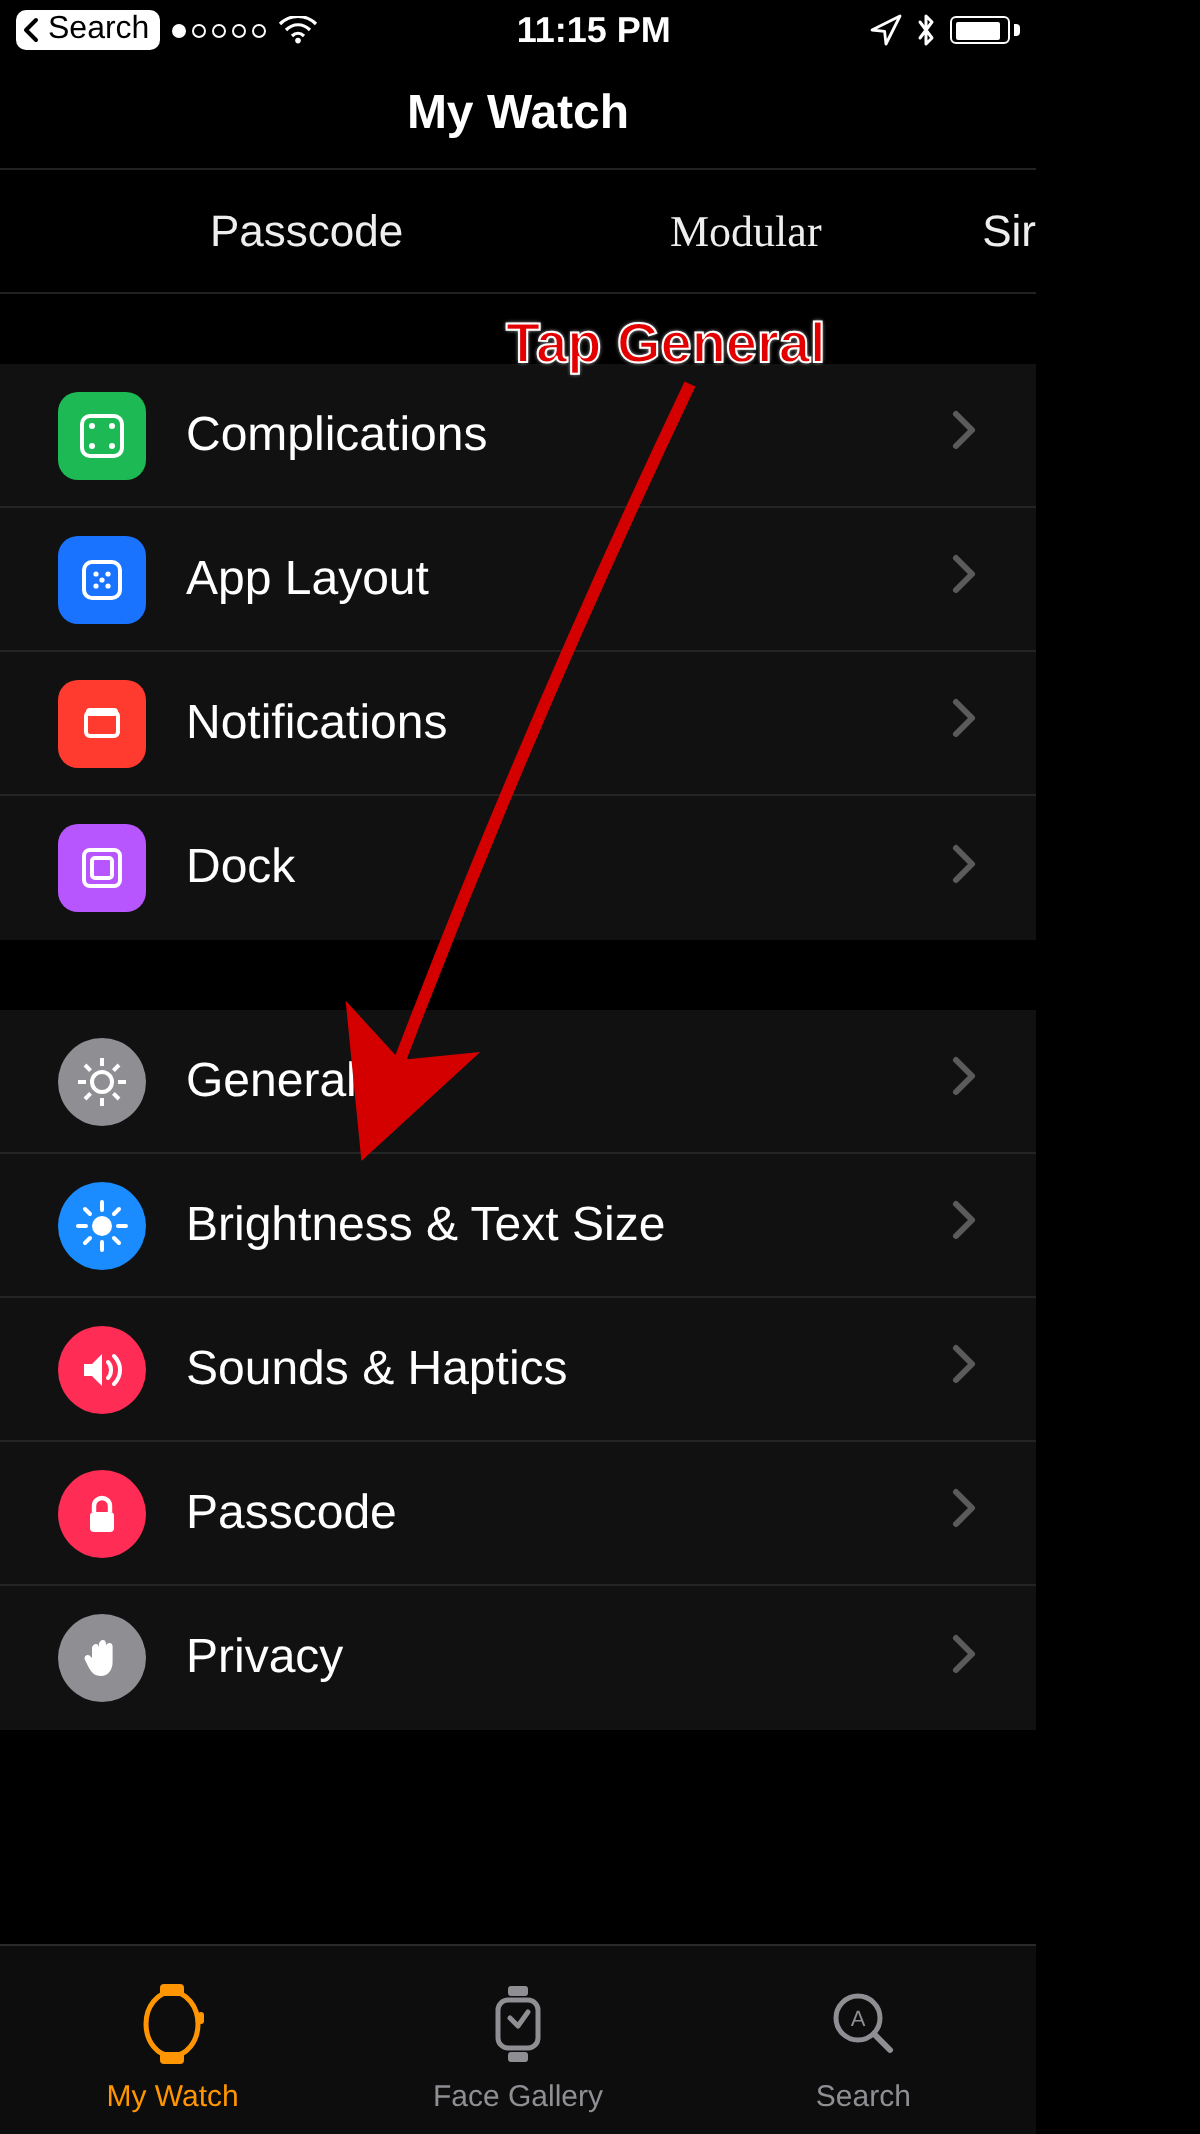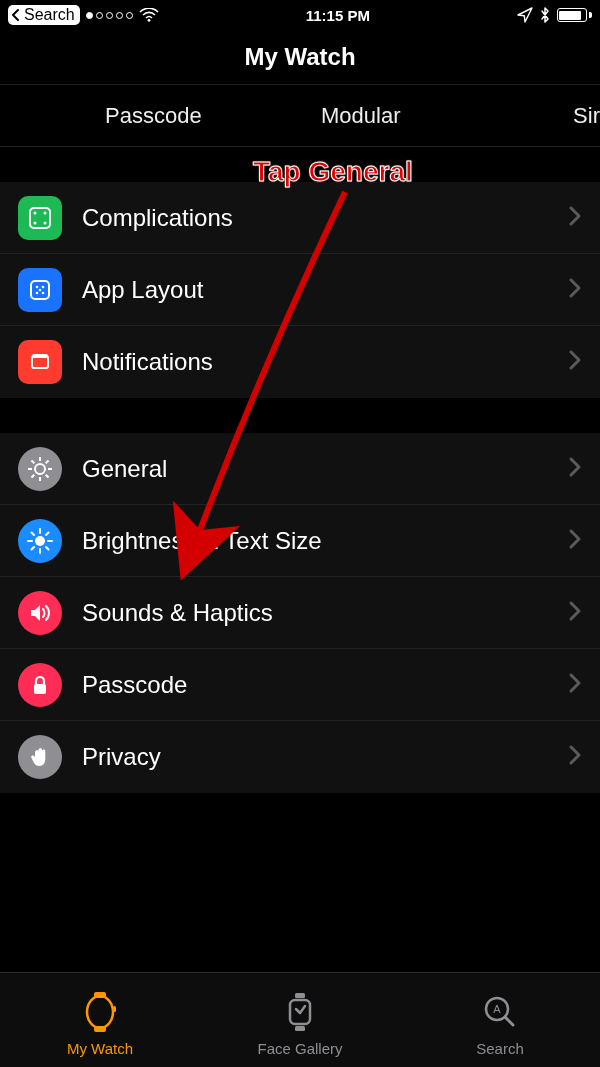--- a/index.html
+++ b/index.html
@@ -1,43 +1,43 @@
 <!DOCTYPE html>
 <html><head>
 <meta charset="utf-8">
 <style>
   * { box-sizing: border-box; margin: 0; padding: 0; }
   html, body { width: 600px; height: 1067px; background: #000; font-family: -apple-system, "Helvetica Neue", Arial, sans-serif; color: #fff; overflow: hidden; }
-  .screen { position: relative; width: 600px; height: 1067px; background: #fef9c3; border-radius: 11px; }
+  .screen { position: relative; width: 518px; height: 1067px; background: #fef9c3; border-radius: 11px; }
   
   .status-bar { display: flex; align-items: center; justify-content: space-between; height: 30px; padding: 0 8px; background: #000; }
   .status-left, .status-right { display: flex; align-items: center; gap: 6px; }
   .back-chip { display: flex; align-items: center; gap: 2px; background: #fff; color: #000; border-radius: 5px; padding: 1px 5px 1px 2px; font-size: 16px; }
   .dots { display: flex; gap: 3px; align-items: center; }
   .dot { width: 7px; height: 7px; border-radius: 50%; border: 1px solid #fff; }
   .dot.filled { background: #fff; }
   .wifi svg, .status-right svg { display: block; }
-  .clock { font-size: 15px; font-weight: 600; color: #fff; }
+  .clock { font-size: 18px; font-weight: 600; color: #fff; }
   .battery { display: flex; align-items: center; gap: 2px; }
   .bat-body { width: 30px; height: 14px; border: 1.5px solid #fff; border-radius: 3px; position: relative; }
   .bat-fill { position: absolute; left: 1.5px; top: 1.5px; bottom: 1.5px; width: 22px; background: #fff; border-radius: 1px; }
   .bat-tip { width: 3px; height: 6px; background: #fff; border-radius: 0 2px 2px 0; }
   
   .nav-header { height: 55px; display: flex; align-items: center; justify-content: center; background: #000; border-bottom: 1px solid #222; }
   .nav-title { font-size: 24px; font-weight: 600; }
   
   .face-row { height: 62px; display: flex; align-items: center; background: #000; border-bottom: 1px solid #222; position: relative; }
   .face-label { font-size: 22px; color: #eee; }
   .face-label.utility { position: absolute; left: 105px; }
-  .face-label.modular { position: absolute; left: 321px; }
+  .face-label.modular { position: absolute; left: 335px; font-family: Liberation Serif, serif; }
   .face-label.sim { position: absolute; right: 0; padding-right: 0; }
   
   .section { background: #111; }
   .section-gap { height: 35px; background: #000; }
-  .row { display: flex; align-items: center; height: 72px; padding: 0 18px; border-bottom: 1px solid #242424; position: relative; }
+  .row { display: flex; align-items: center; height: 72px; padding: 0 29px; border-bottom: 1px solid #242424; position: relative; }
   .section .row:last-child { border-bottom: none; }
   .row .icon { width: 44px; height: 44px; border-radius: 10px; flex: none; display: flex; align-items: center; justify-content: center; margin-right: 20px; }
   .row .label { font-size: 24px; font-weight: 400; color: #fff; flex: 1; }
   .row .chev { color: #5b5b5b; }
   .row .chev svg { stroke: #5b5b5b; }
   
   .tab-bar { position: absolute; bottom: 0; left: 0; right: 0; height: 95px; background: #0d0d0d; border-top: 1px solid #2a2a2a; display: flex; }
   .tab { flex: 1; display: flex; flex-direction: column; align-items: center; justify-content: flex-end; padding-bottom: 10px; gap: 6px; color: #8e8e93; }
   .tab.active { color: #ff9500; }
   .tab .tab-label { font-size: 15px; }
@@ -149,20 +149,32 @@
           <svg width="28" height="28" viewBox="0 0 28 28">
               <rect x="6" y="8" width="16" height="12" rx="2" fill="none" stroke="#fff" stroke-width="2"></rect>
               <rect x="6" y="6" width="16" height="4" rx="2" fill="#fff"></rect>
             </svg>
         </div>
         <span class="label">Notifications</span>
         <span class="chev"><svg width="14" height="22" viewBox="0 0 14 22">
               <path d="M3 3 L11 11 L3 19" stroke="#5b5b5b" stroke-width="3" fill="none" stroke-linecap="round" stroke-linejoin="round"></path>
             </svg></span>
       </div>
+      <div class="row">
+        <div class="icon" style="background:#b755ff;">
+          <svg width="28" height="28" viewBox="0 0 28 28">
+              <rect x="5" y="5" width="18" height="18" rx="3" fill="none" stroke="#fff" stroke-width="2"></rect>
+              <rect x="9" y="9" width="10" height="10" rx="1.5" fill="none" stroke="#fff" stroke-width="2"></rect>
+            </svg>
+        </div>
+        <span class="label">Dock</span>
+        <span class="chev"><svg width="14" height="22" viewBox="0 0 14 22">
+              <path d="M3 3 L11 11 L3 19" stroke="#5b5b5b" stroke-width="3" fill="none" stroke-linecap="round" stroke-linejoin="round"></path>
+            </svg></span>
+      </div>
     </div>
 
     <div class="section-gap"></div>
 
     <div class="section">
       <div class="row">
         <div class="icon" style="background:#8e8e93;border-radius:50%;">
           <svg width="30" height="30" viewBox="0 0 30 30">
               <circle cx="15" cy="15" r="5" fill="none" stroke="#fff" stroke-width="2"></circle>
               <g stroke="#fff" stroke-width="2">

